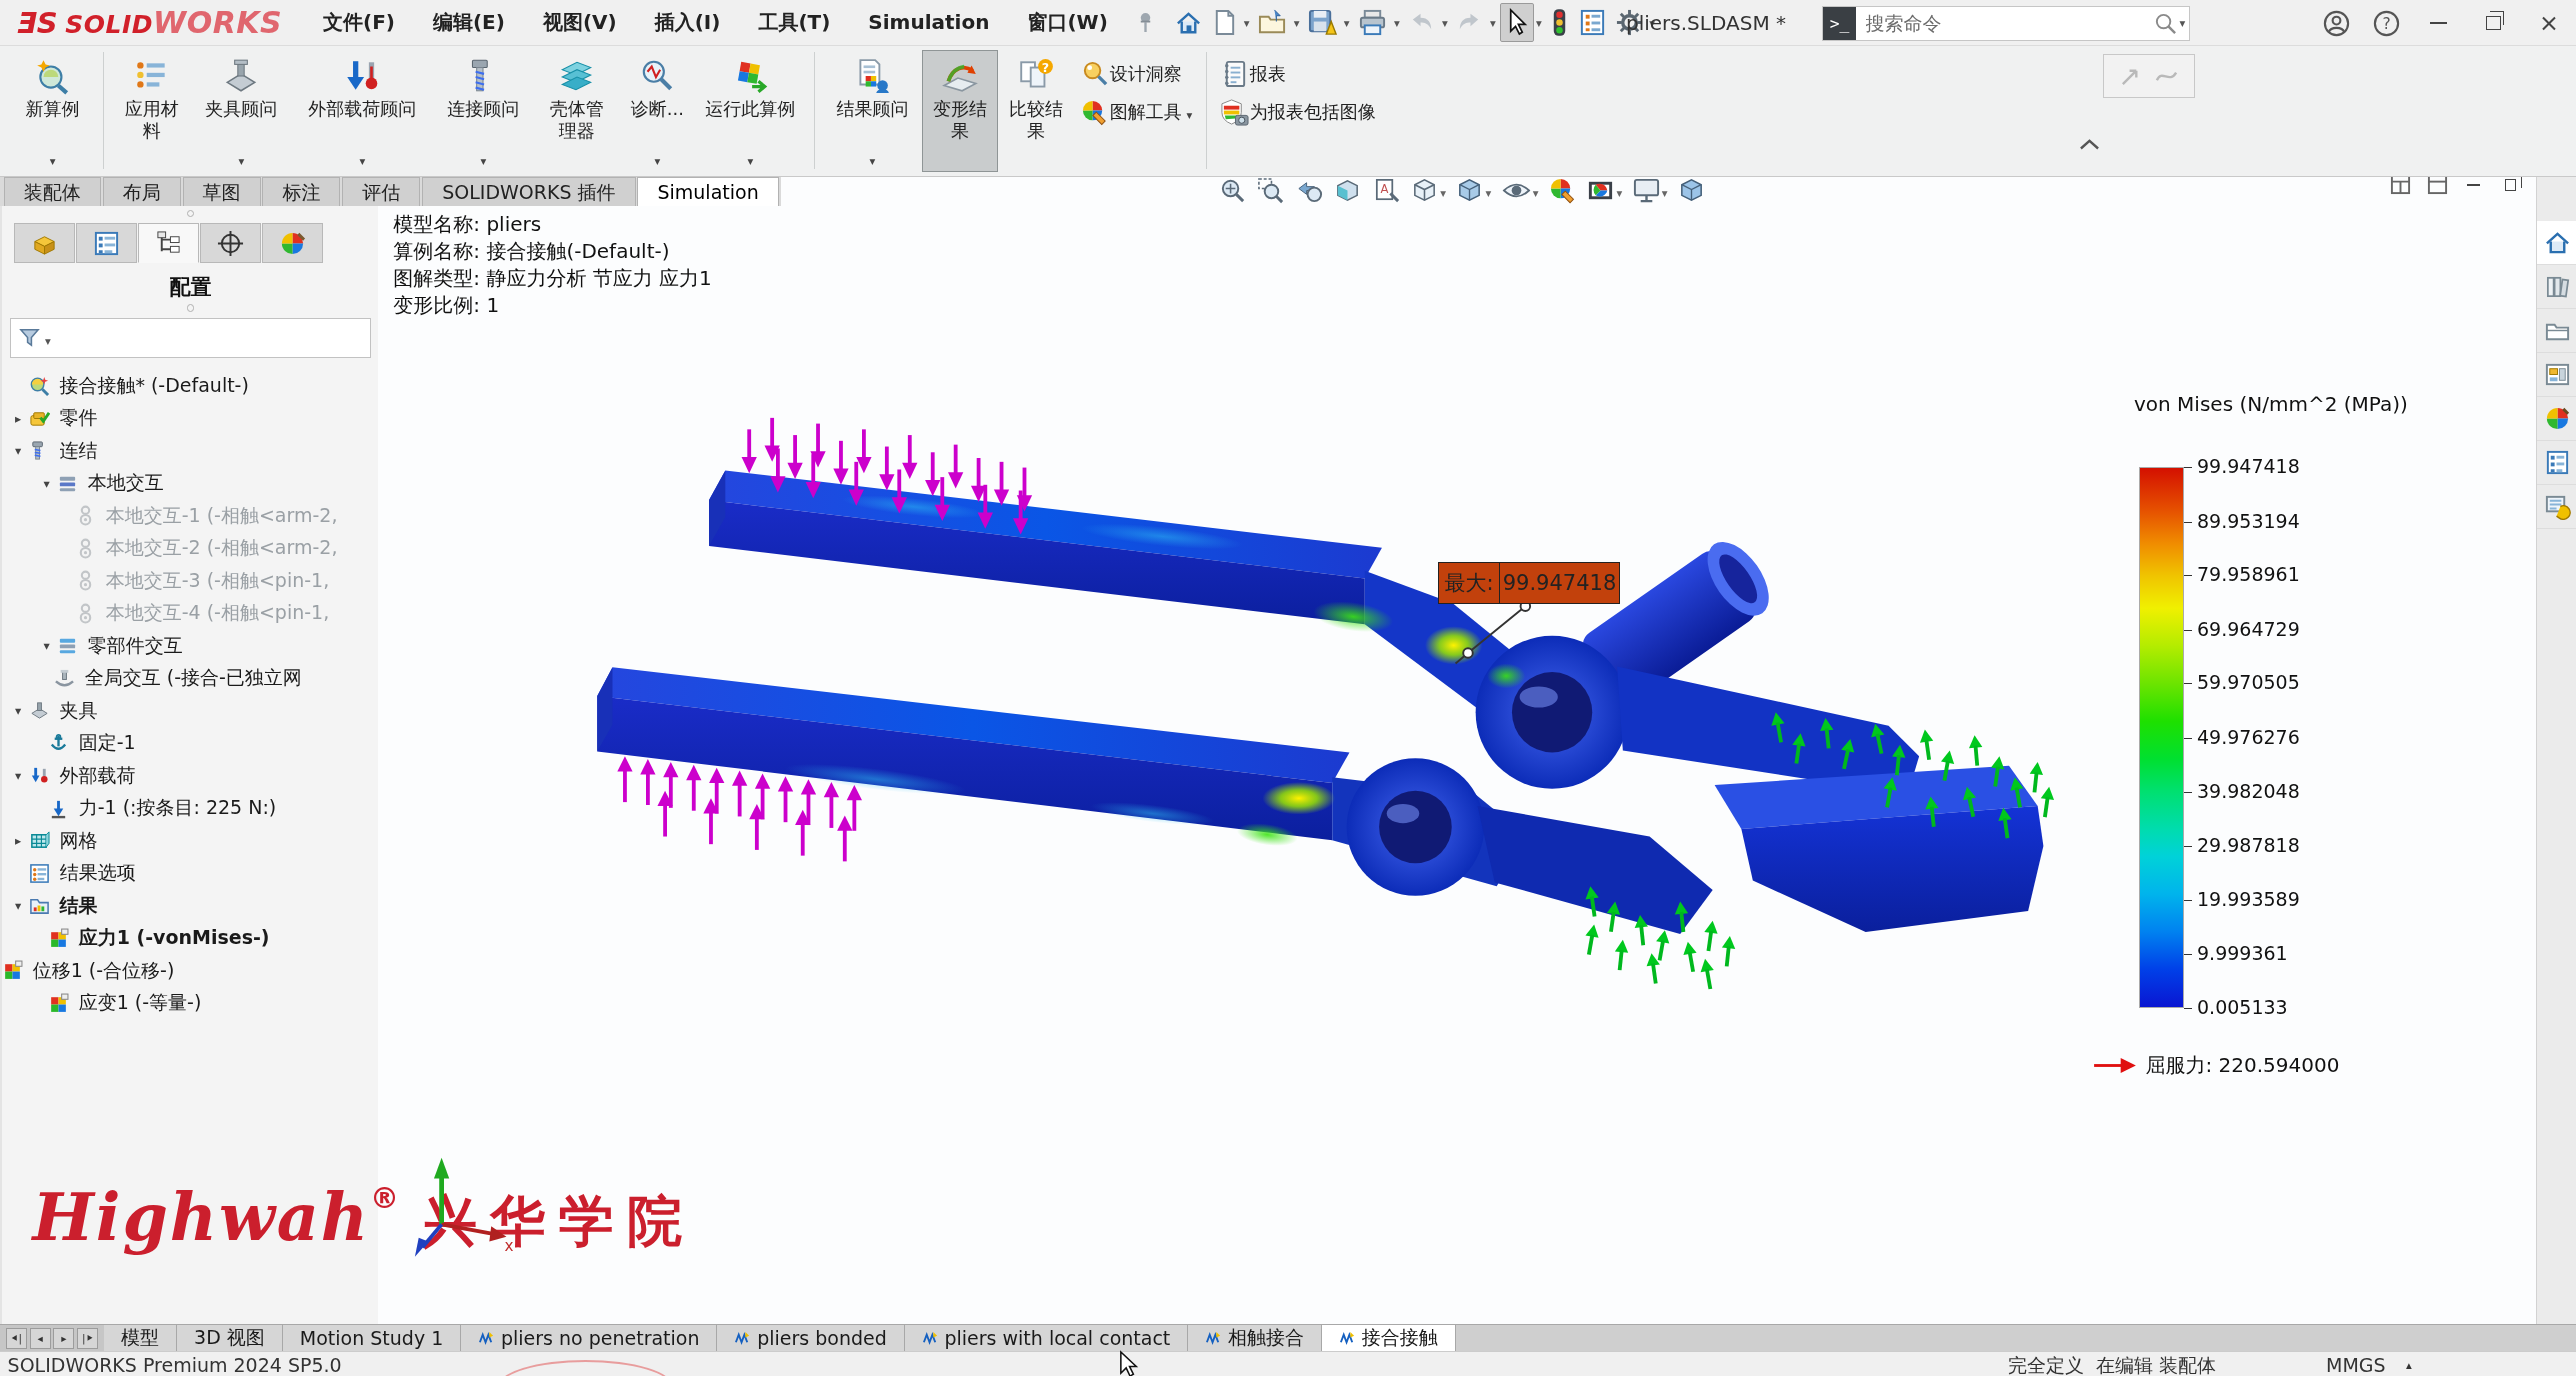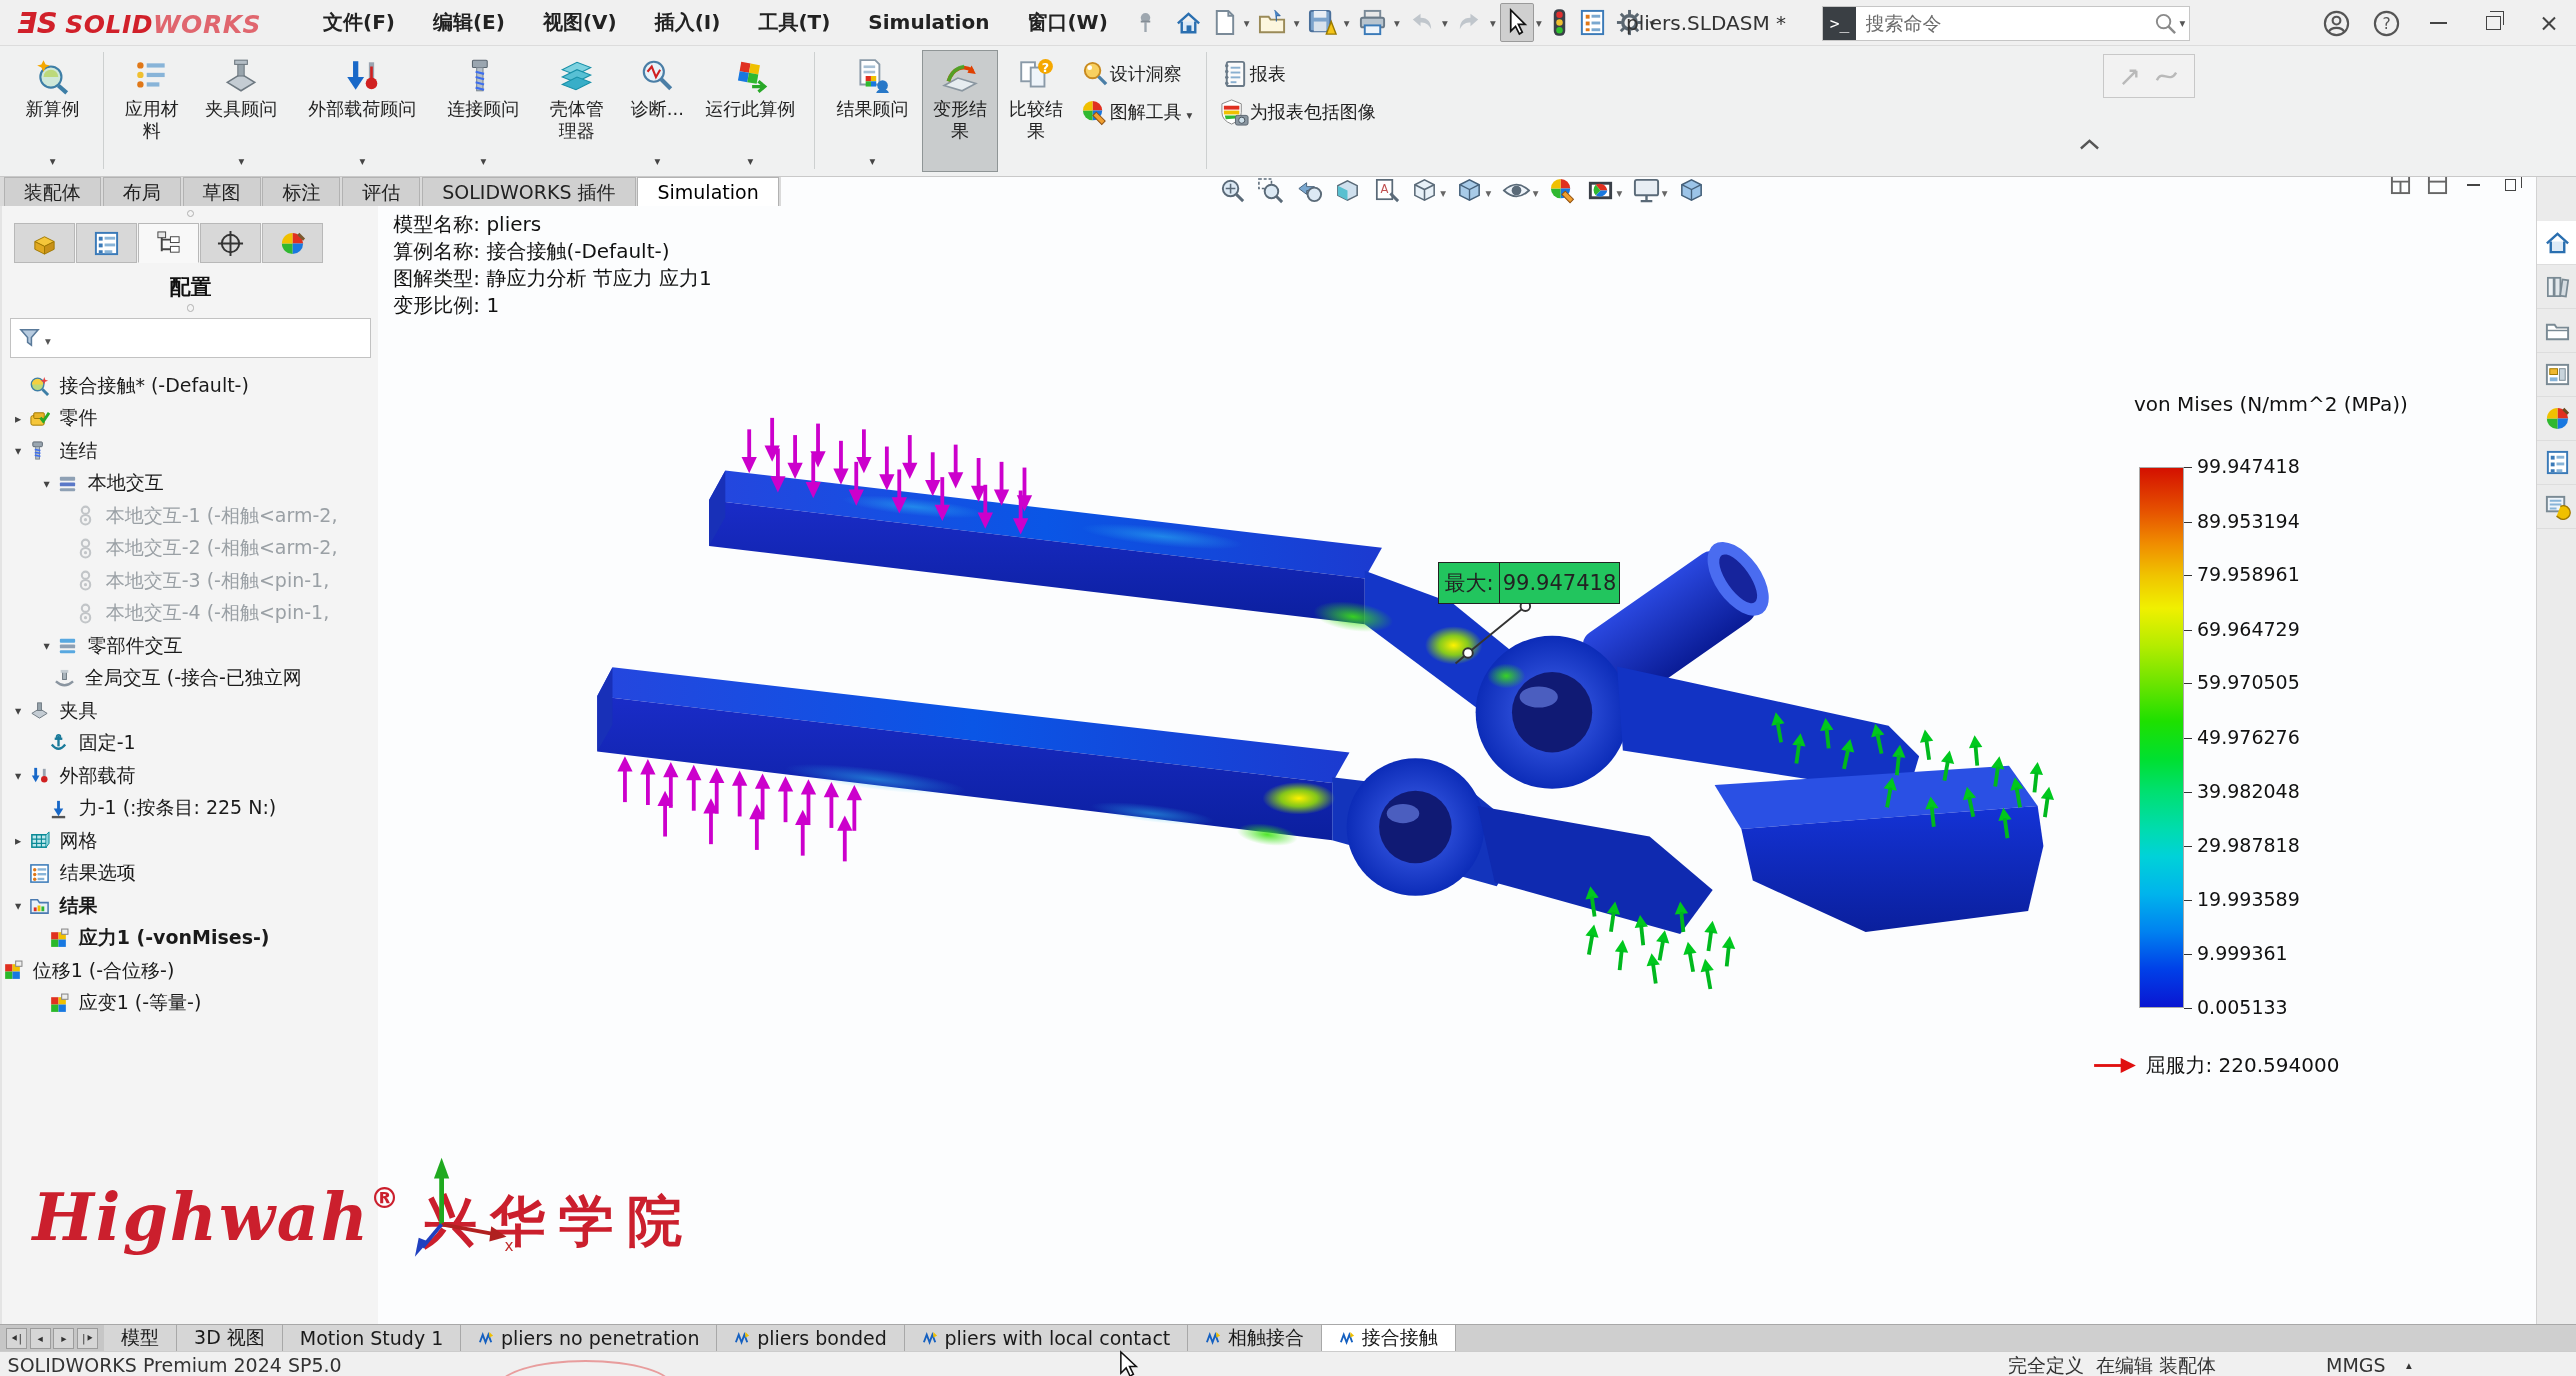--- a/index.html
+++ b/index.html
@@ -5,21 +5,21 @@
   * { margin:0; padding:0; box-sizing:border-box; }
   html,body { width:2576px; height:1377px; overflow:hidden; }
   body { font-family:"DejaVu Sans","Liberation Sans",sans-serif; background:#f0f0f0; position:relative; font-size:19px; color:#222; }
   svg { display:block; }
 
   
   #titlebar { position:absolute; left:0; top:0; width:2576px; height:46px; background:#f0f0f0; border-bottom:1px solid #dcdcdc; display:flex; align-items:center; }
   .logo { display:flex; align-items:baseline; margin-left:17px; width:287px; }
   .logo-mark { color:#d1202a; font-weight:bold; font-style:italic; font-size:29px; margin-right:7.6px; }
   .logo-solid { color:#d1202a; font-weight:bold; font-style:italic; font-size:25px; letter-spacing:0.5px; }
-  .logo-works { color:#e0666e; font-weight:bold; font-style:italic; font-size:25px; letter-spacing:0.5px;text-align:right; }
+  .logo-works { color:#e0666e; font-weight:bold; font-style:italic; font-size:30px; letter-spacing:0.5px;text-align:right; }
   .menus { display:flex; align-items:center; height:100%;font-weight:bold; }
   .menu-item { padding:0 19px; line-height:45px; font-size:20px; color:#222; cursor:default; }
   .pin-btn { margin:0 9.6px; opacity:.8; }
   .qat { display:flex; align-items:center; margin-left:5.7px; }
   .qat-btn { display:flex; align-items:center; padding:3.8px 3.8px; border-radius:1.9px; position:relative; }
   .qat-caret { font-size:11.5px; color:#555; margin:0 3.8px 0 1.9px; }
   .qat-btn.pressed { background:#cfcfcf; border:1px solid #9a9a9a; }
   .doc-title { position:absolute; left:1626px; top:0; line-height:46px; font-size:20px; color:#333; }
   .searchbox { position:absolute; left:1822px; top:5.7px; width:368px; height:35px; background:#fff; border:1px solid #c6c6c6; display:flex; align-items:center; }
   .search-dark { width:33px; height:33px; background:#3a3f44; color:#fff; font-family:"DejaVu Sans Mono","Liberation Mono",monospace; font-size:16.3px; display:flex; align-items:center; justify-content:center; }
@@ -76,21 +76,21 @@
   .trow.bold { font-weight:bold; }
 
   
   #viewport { position:absolute; left:378px; top:0; width:2158px; height:1147px; background:#fcfdfe; overflow:hidden; }
   .headsup { position:absolute; left:838px; top:-5.7px; height:38px; display:flex; align-items:center; gap:5.7px; z-index:6; }
   .hbtn { display:flex; align-items:center; padding:1.9px; }
   .hcar::before { content:"▾"; font-size:11.5px; color:#666; margin-left:1px; }
   .winctl { position:absolute; left:2008px; top:-5.7px; display:flex; gap:7.6px; z-index:6; }
   .wbox { width:29px; height:27px; display:flex; align-items:center; justify-content:center; color:#555; }
   .info { position:absolute; left:15.3px; top:34px; font-size:20px; line-height:27px; color:#111; z-index:3; }
-  .callout { position:absolute; left:1060px; top:385px; width:182px; height:42px; background:#22c55e; border:1.9px solid #222; display:flex; z-index:4; font-size:21px; }
+  .callout { position:absolute; left:1060px; top:385px; width:182px; height:42px; background:#c2410c; border:1.9px solid #222; display:flex; z-index:4; font-size:21px; }
   .callout .lab { width:61px; border-right:1.9px solid #222; display:flex; align-items:center; justify-content:center; }
   .callout .val { flex:1; display:flex; align-items:center; justify-content:center; }
 
   
   .legend { position:absolute; left:1712px; top:215px; width:402px; z-index:3; }
   .lg-title { margin-left:44px; font-size:20px; color:#111; }
   .lg-bar { position:absolute; left:49px; top:75px; width:45px; height:541px; border:1px solid #aaa;
     background:linear-gradient(180deg,#d41000 0%,#e65200 8%,#f08c00 14%,#f0c400 20%,#f0f000 26%,#b4ec00 33%,#6ce400 40%,#1ee000 47%,#00e030 54%,#00e070 60%,#00dcae 67%,#00d2d8 72%,#00b4ec 79%,#0082f0 86%,#0040e8 93%,#0a16d2 100%); }
   .lg-tick { position:absolute; left:107px; font-size:19px; color:#111; }
   .lg-tick::before { content:""; position:absolute; left:-13.4px; top:11.5px; width:8.6px; height:1.9px; background:#333; }

